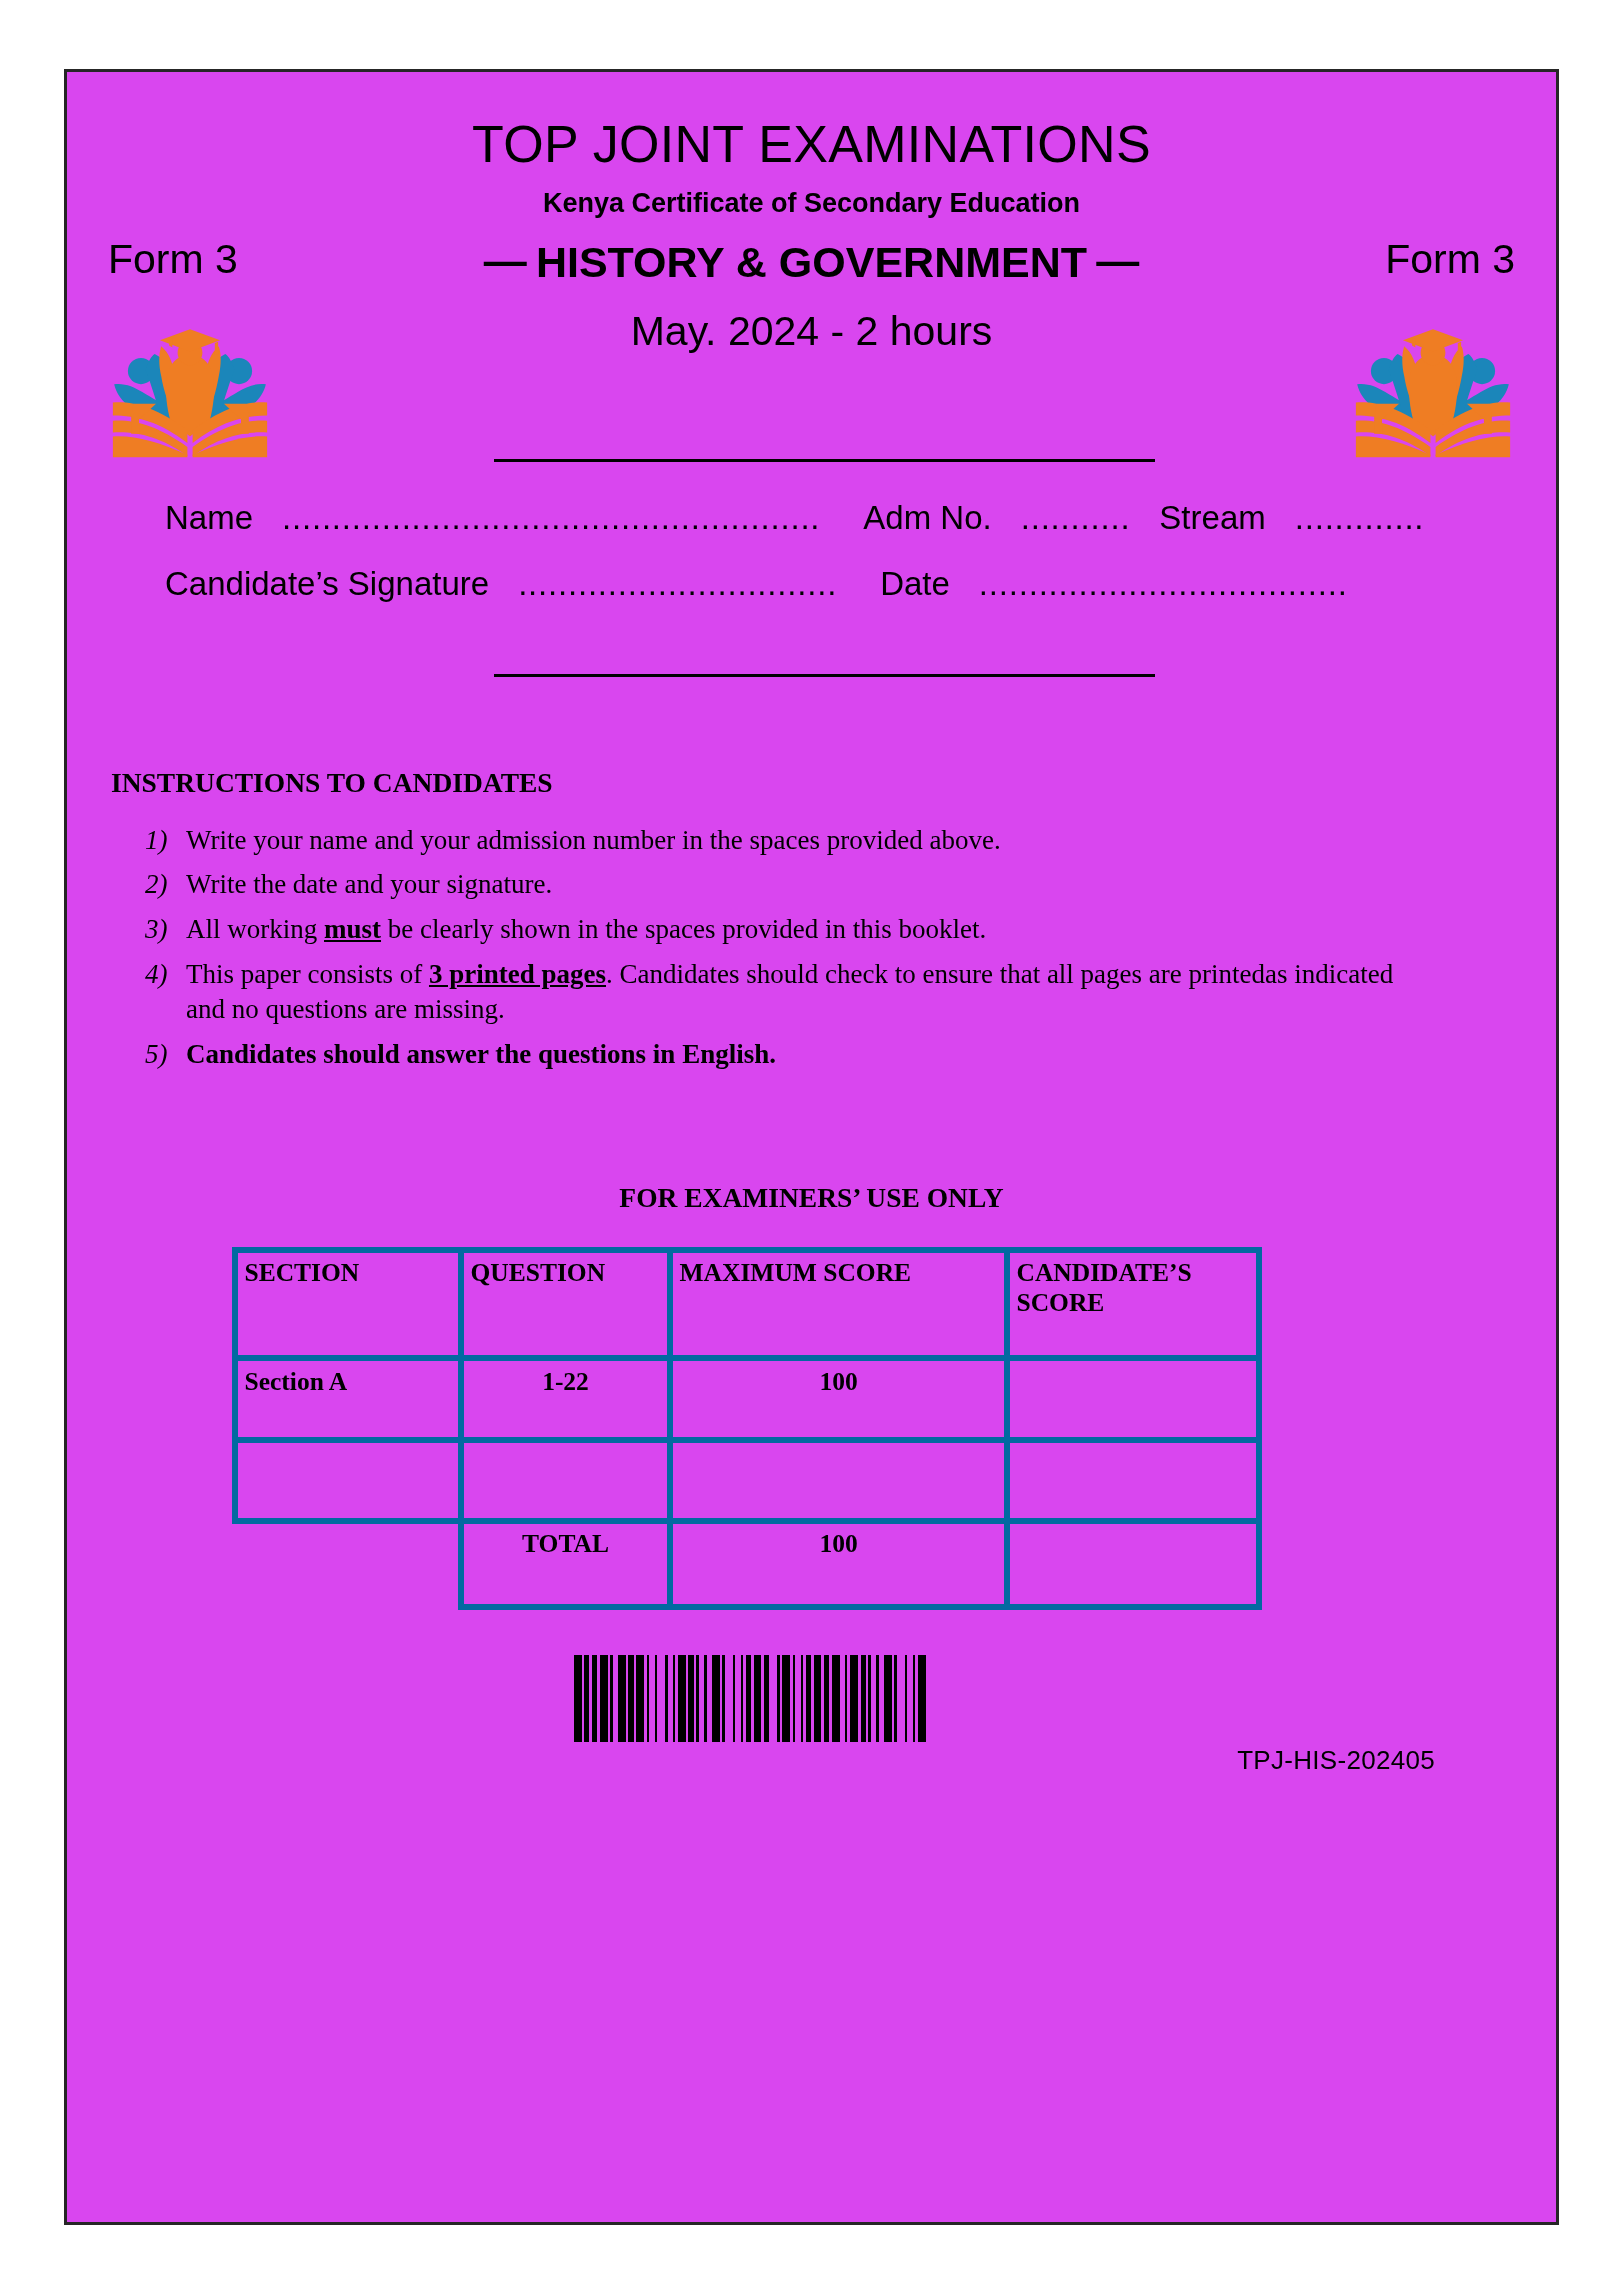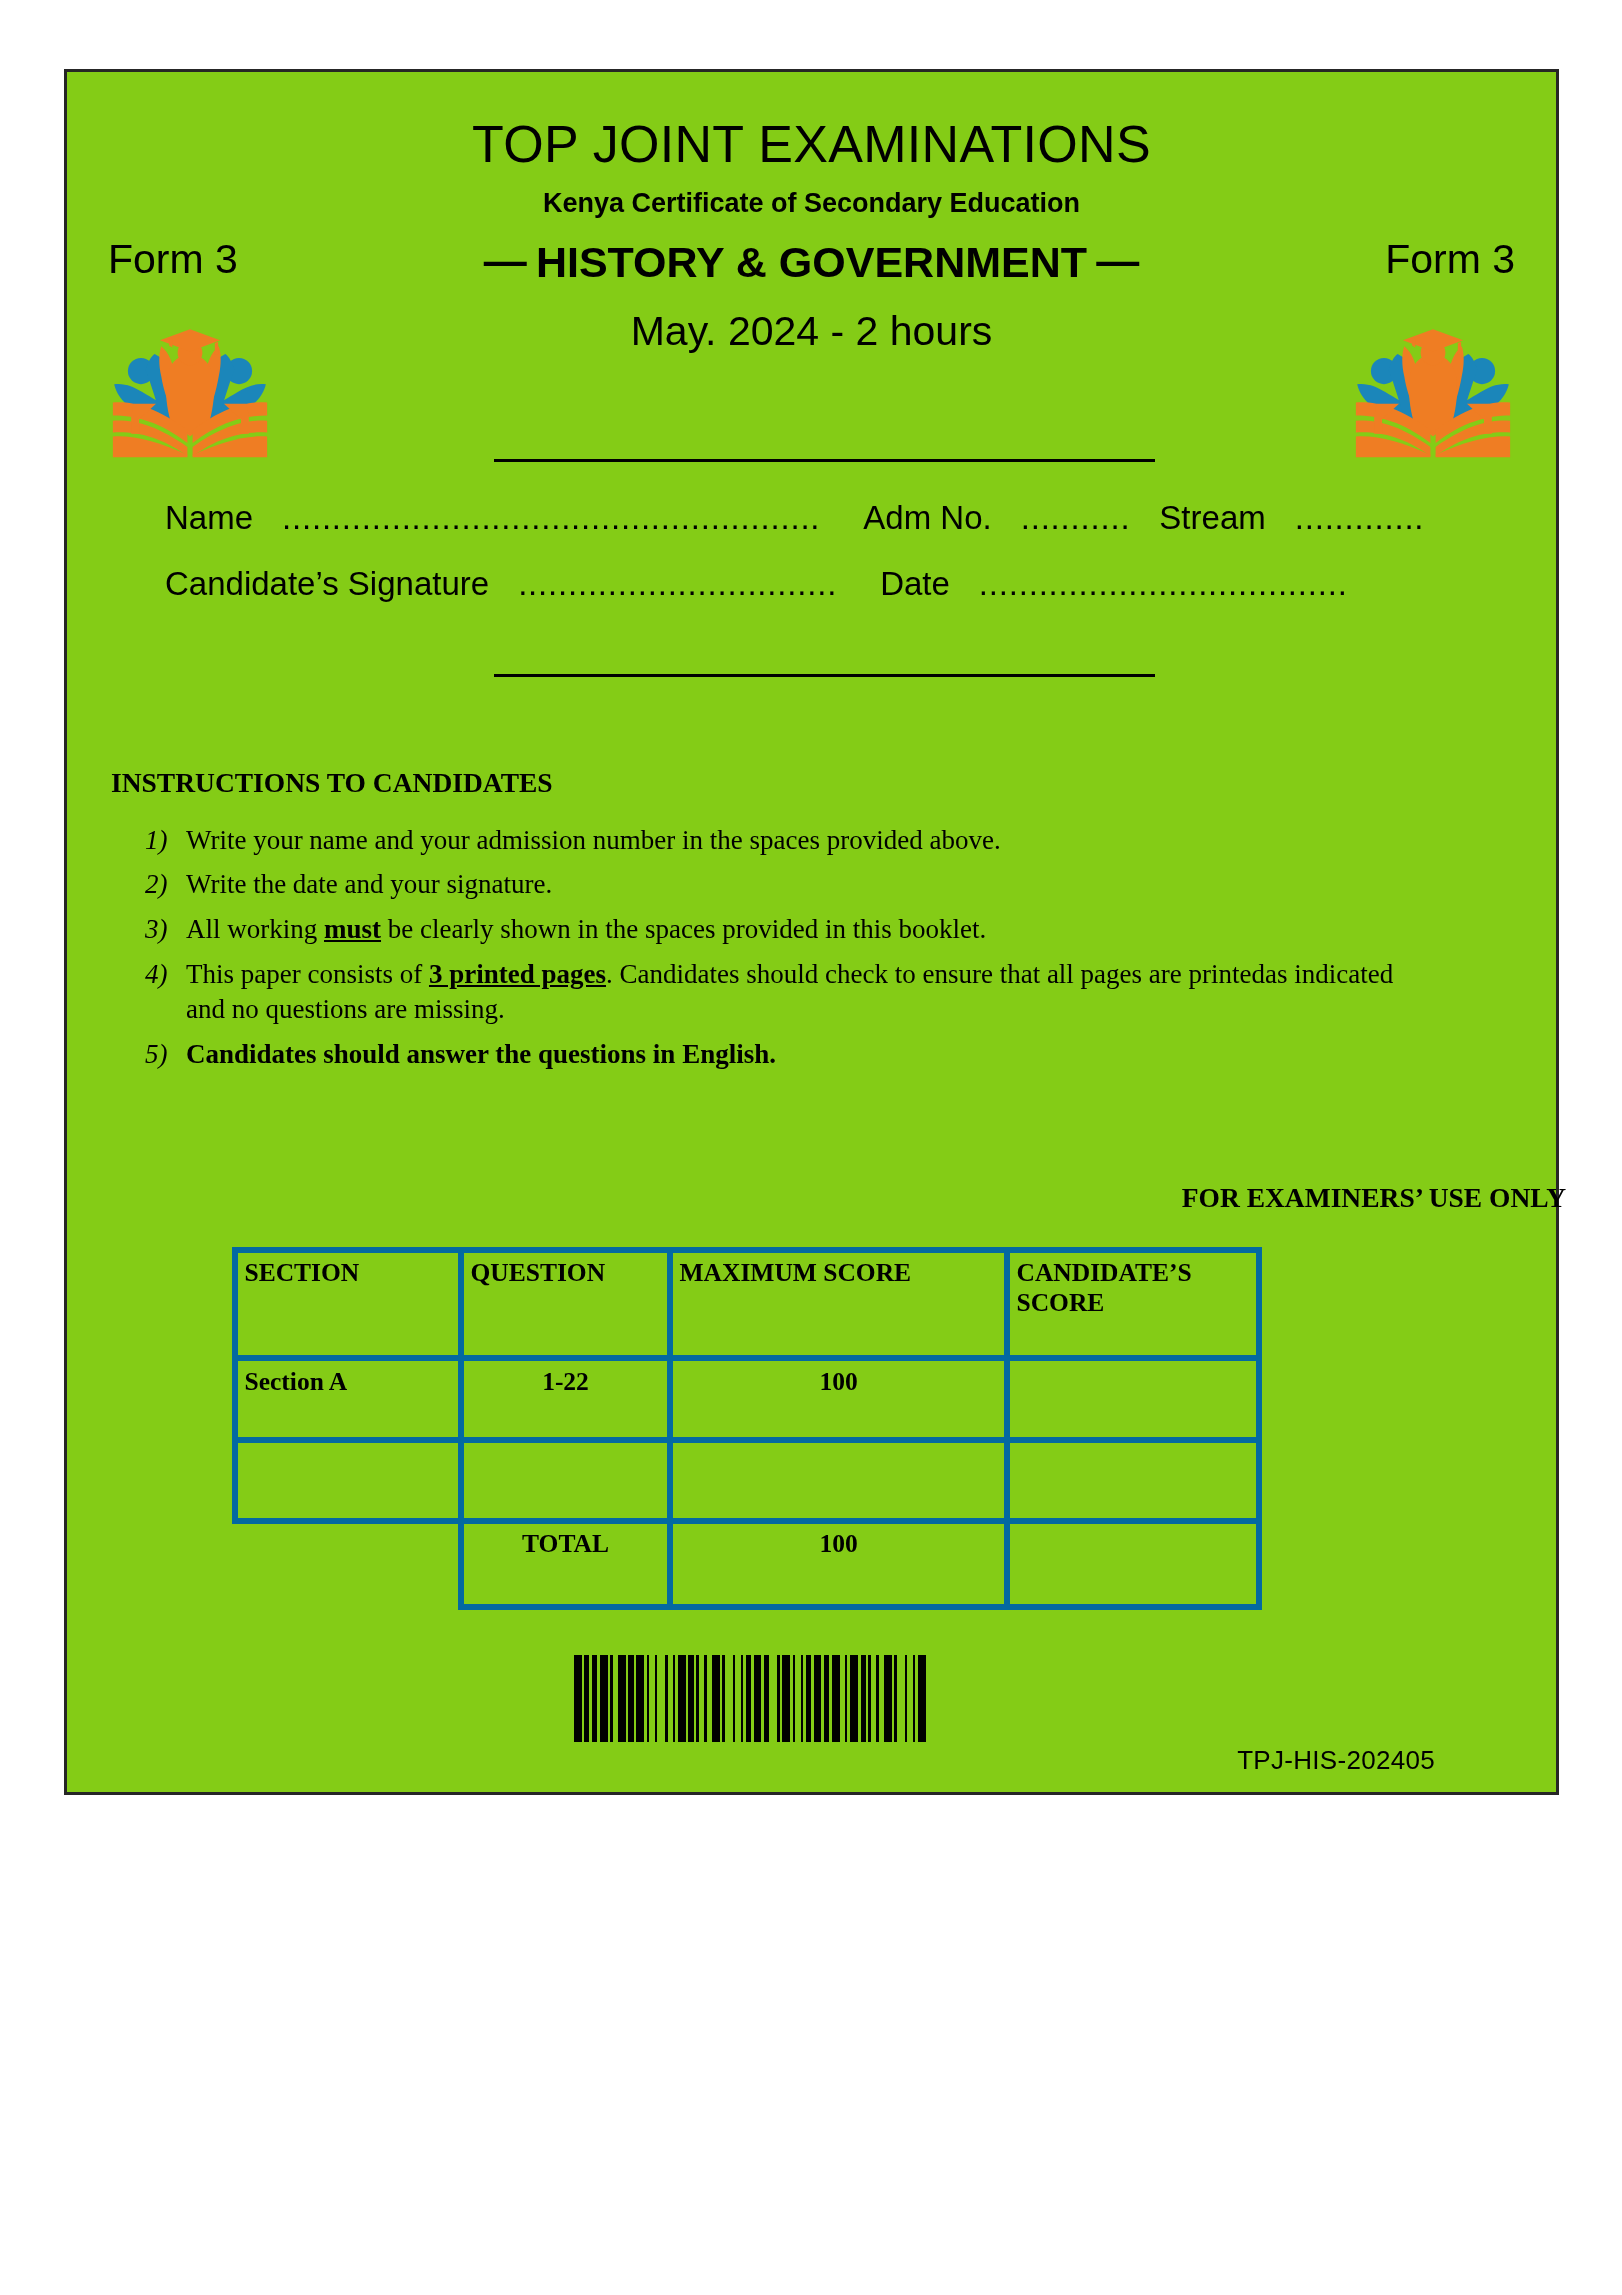--- a/index.html
+++ b/index.html
@@ -14,24 +14,24 @@
     color: #000000;
     -webkit-font-smoothing: antialiased;
   }
 
   
   .page {
     position: absolute;
     left: 64px;
     top: 69px;
     width: 1495px;
-    height: 1726px;
+    height: 2156px;
     border: 3.3px solid #262626;
     box-sizing: border-box;
-    background: #84cc16;
+    background: #d946ef;
   }
   .page-inner {
     position: relative;
     width: 100%;
     height: 100%;
   }
 
   
   .header-block {
     position: absolute;
@@ -182,24 +182,24 @@
     top: 0;
     font-style: italic;
     width: 37px;
   }
   .instr-text b { font-weight: 700; text-decoration: underline; }
   .instr-text.all-bold { font-weight: 700; }
 
   
   .examiners-heading {
     position: absolute;
-    left: 10px;
+    left: 0;
     top: 1112px;
     width: 100%;
-    text-align: right;
+    text-align: center;
     font-family: "Liberation Serif", serif;
     font-weight: 700;
     font-size: 27.5px;
     line-height: 1.0;
     box-sizing: border-box;
   }
 
   table.score-table {
     position: absolute;
     left: 165px;

